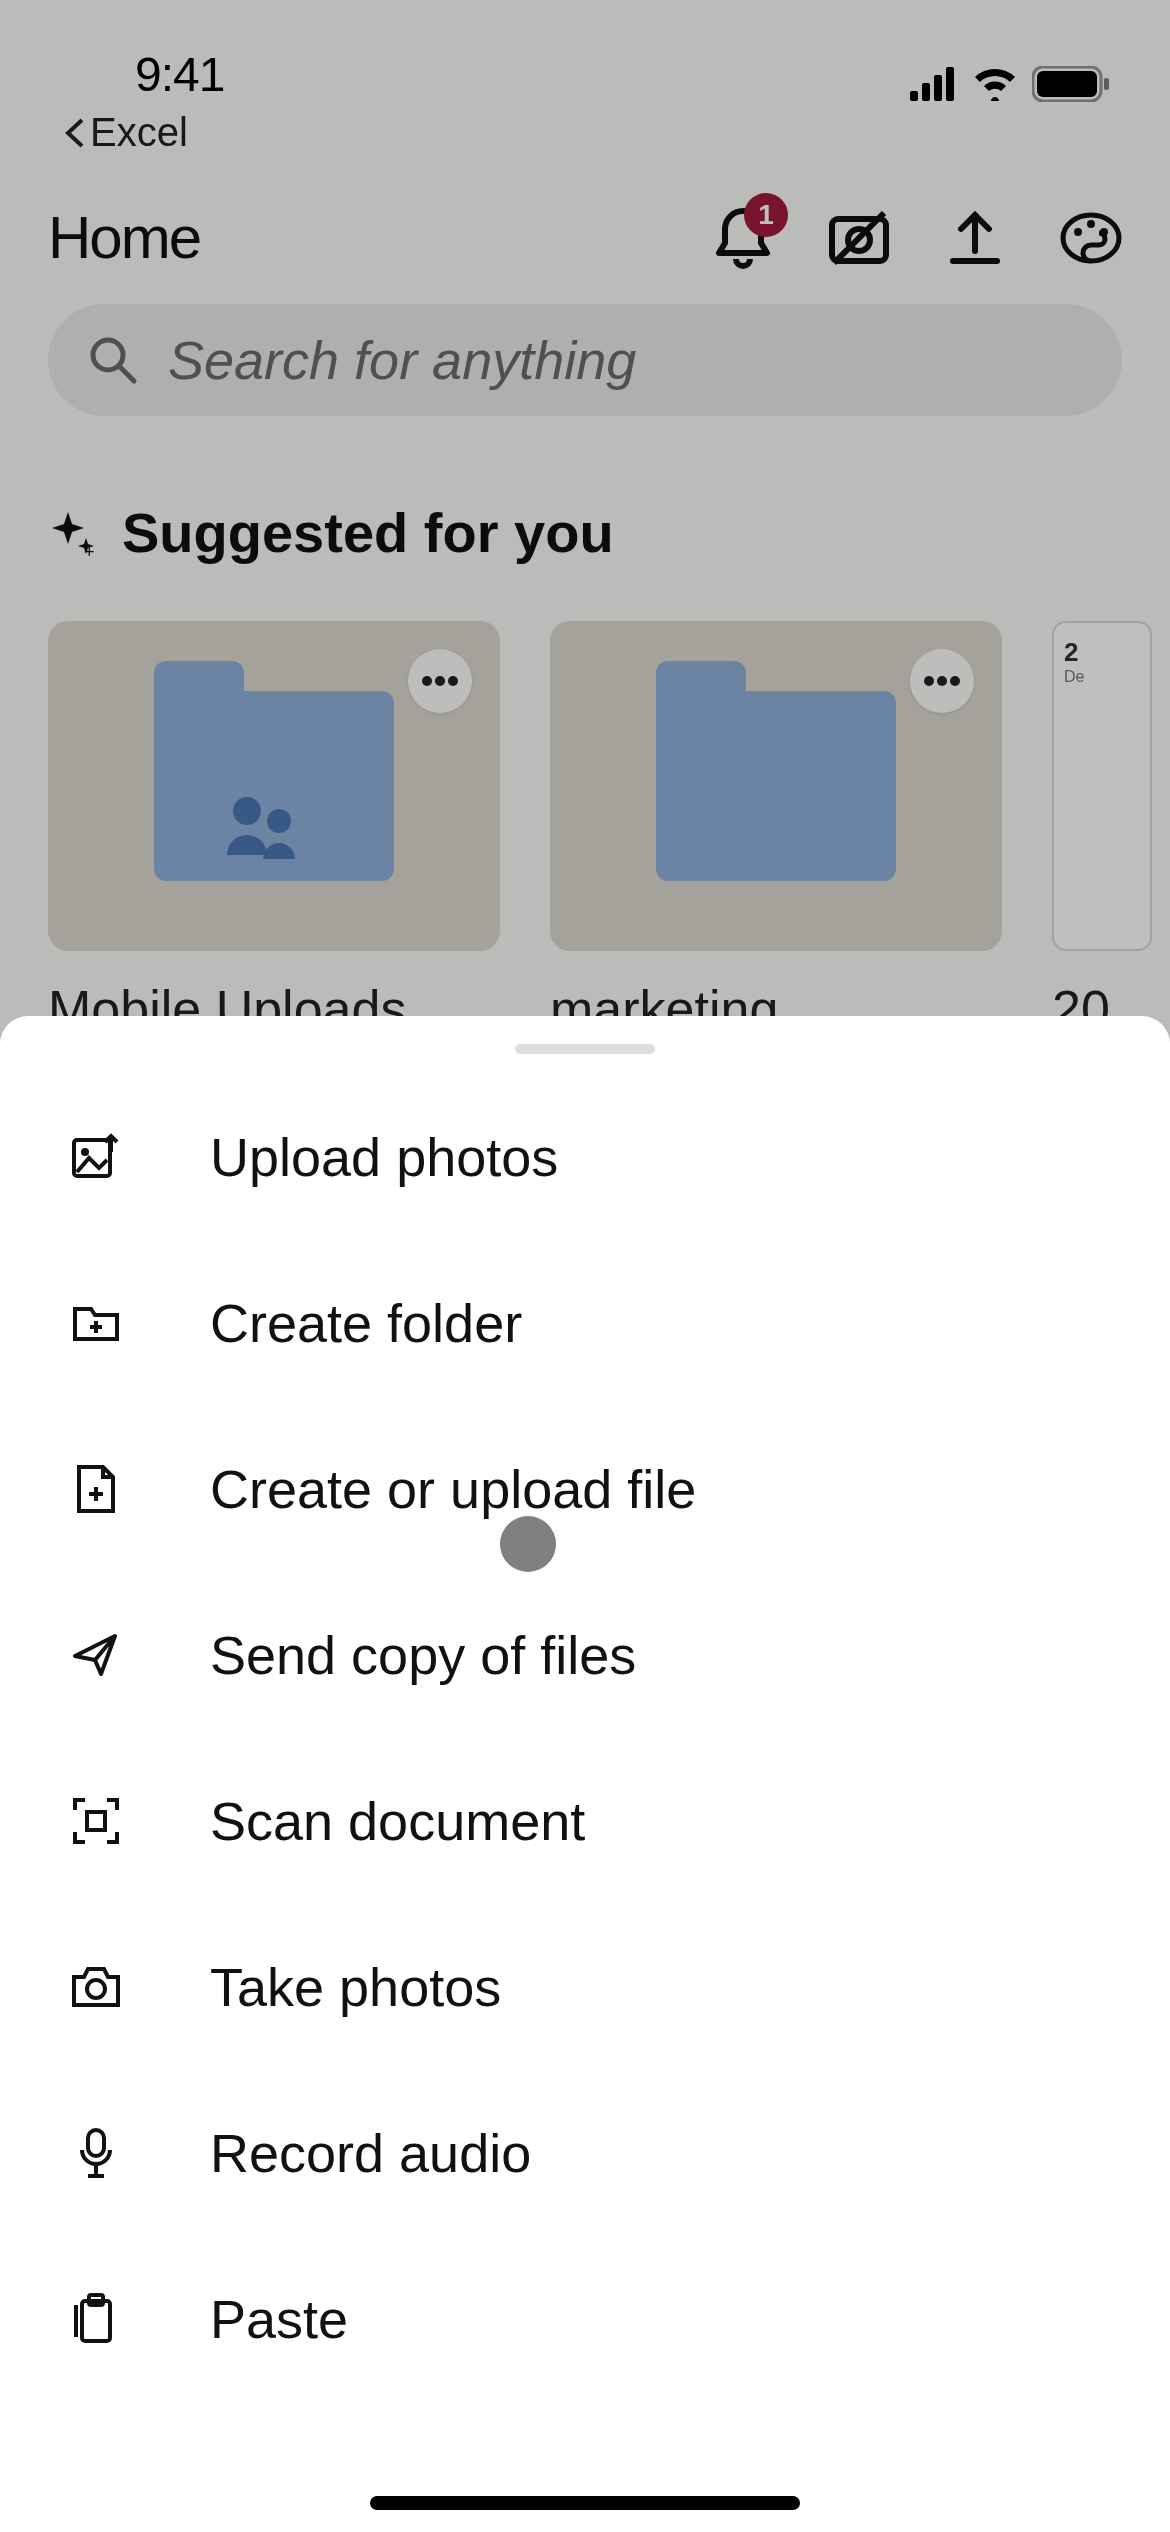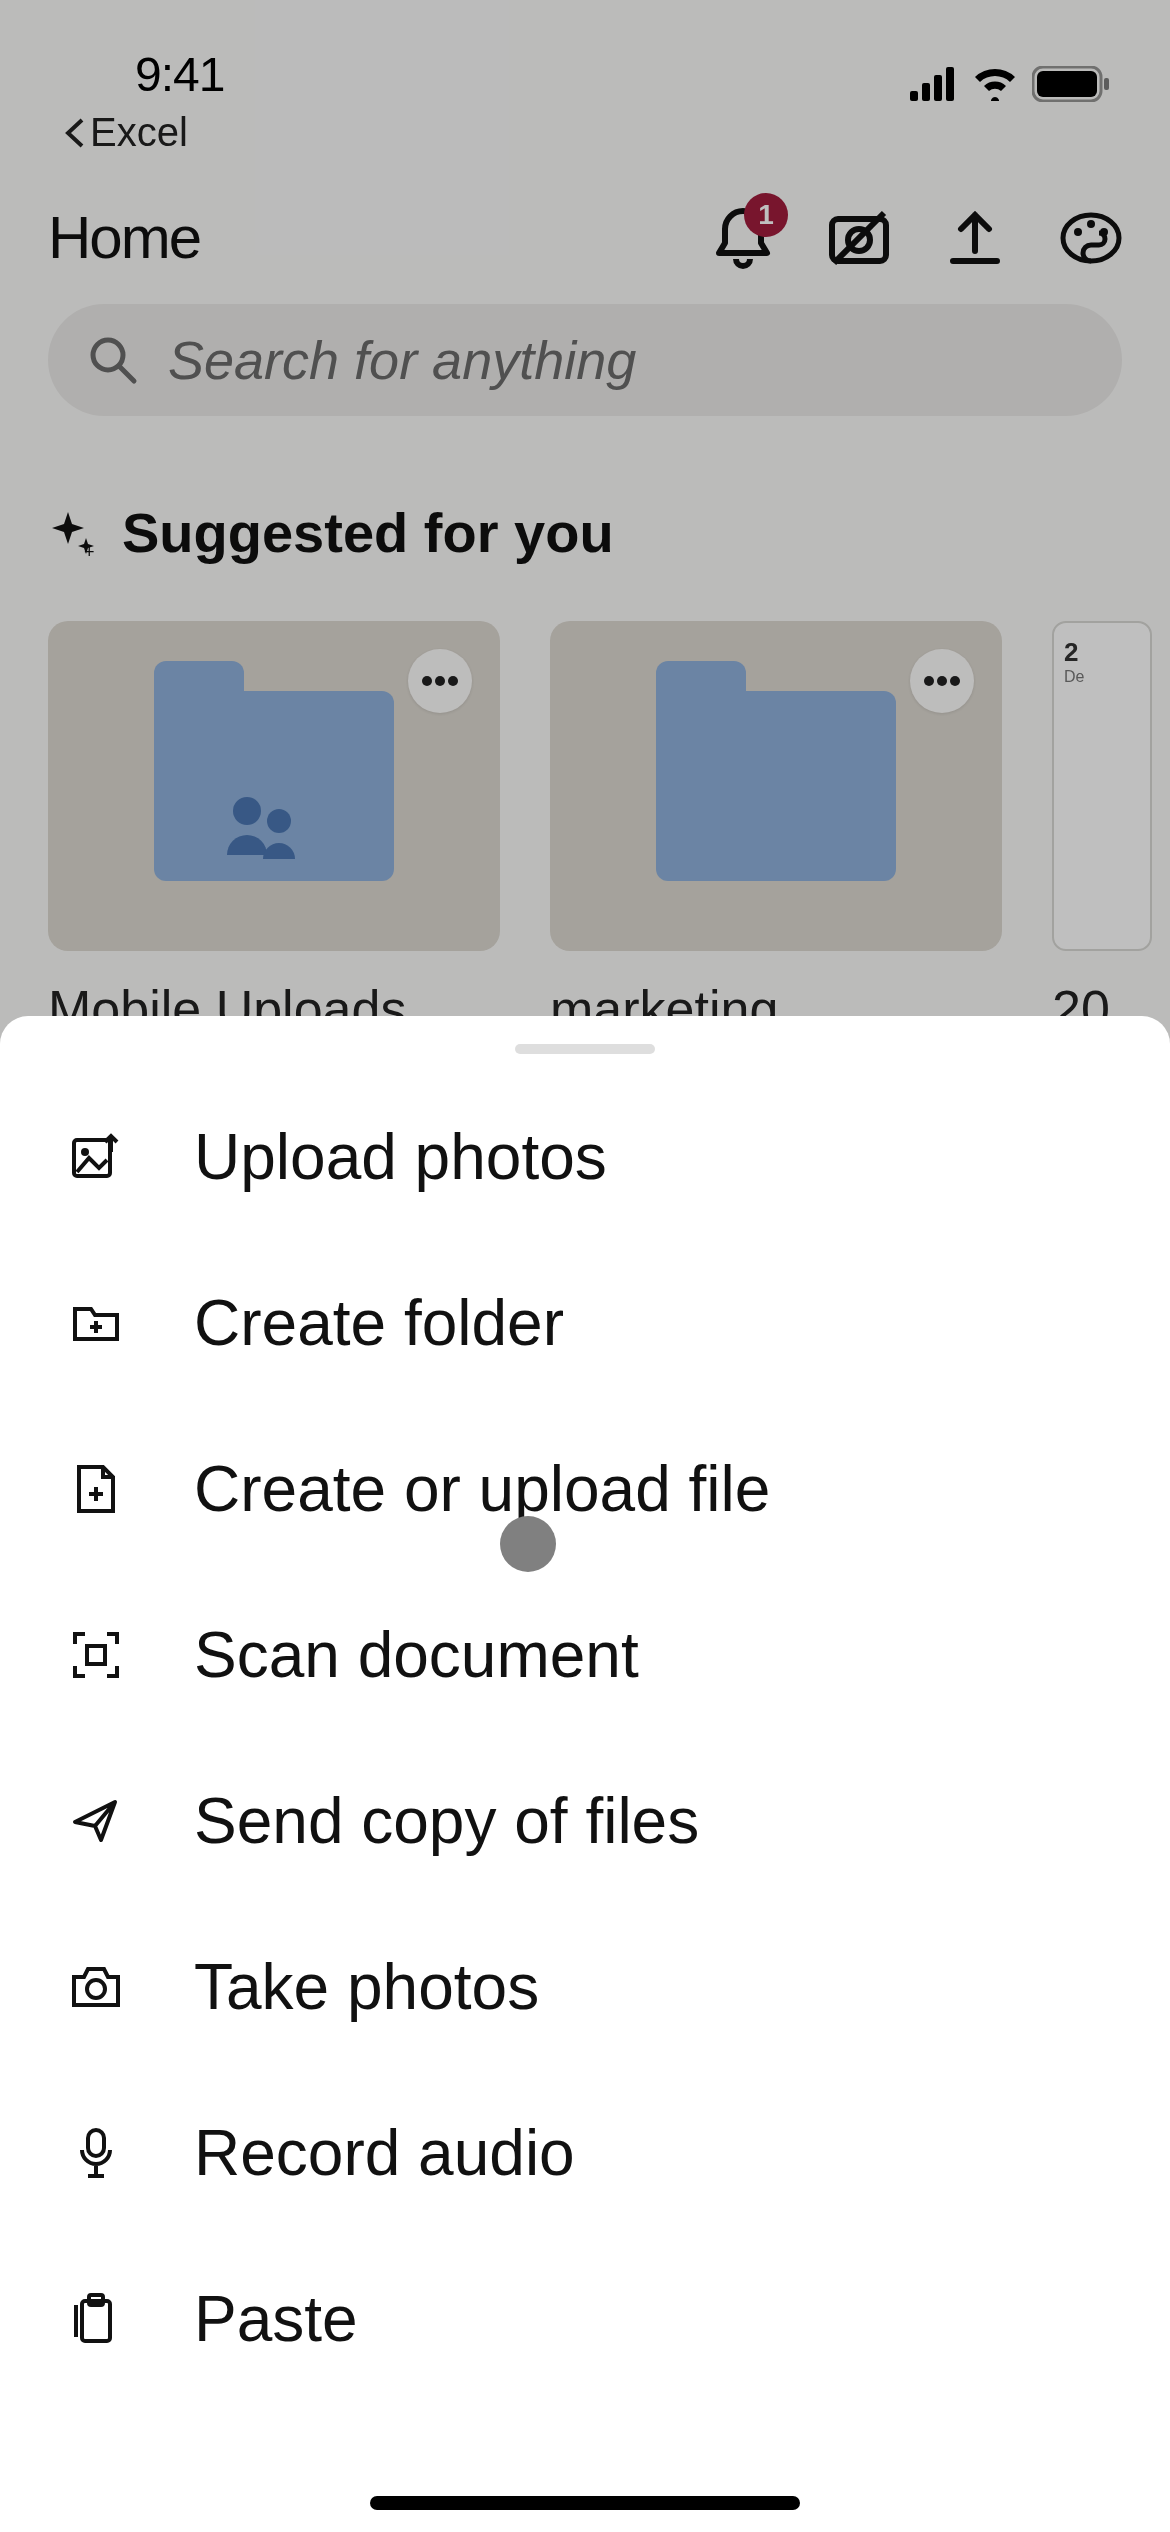--- a/index.html
+++ b/index.html
@@ -211,23 +211,24 @@
       align-items:center;
       gap:72px;
       height:166px;
     }
     .action-icon {
       width:52px;
       display:flex;
       justify-content:center;
     }
     .action-label {
-      font-size:64px;
+      font-size:54px;
       color:#111;
       font-weight:400;
+      margin-left:16px;
     }
     .pointer-dot {
       position:absolute;
       width:56px; height:56px;
       background:#808080;
       border-radius:50%;
       z-index:20;
     }
     .home-indicator {
       position:absolute;
@@ -406,33 +407,33 @@
             <path d="M4 4 H28 L38 14 V48 H4 Z M28 4 V14 H38" fill="none" stroke="#111" stroke-width="4"></path>
             <line x1="21" y1="24" x2="21" y2="38" stroke="#111" stroke-width="4"></line>
             <line x1="14" y1="31" x2="28" y2="31" stroke="#111" stroke-width="4"></line>
           </svg>
         </div>
       <div class="action-label">Create or upload file</div>
     </div>
     <div class="action-item">
       <div class="action-icon">
           <svg width="50" height="50" viewBox="0 0 50 50">
+            <path d="M4 26 L44 6 L30 44 L24 30 Z M24 30 L44 6" fill="none" stroke="#111" stroke-width="4" stroke-linejoin="round"></path>
+          </svg>
+        </div>
+      <div class="action-label">Send copy of files</div>
+    </div>
+    <div class="action-item">
+      <div class="action-icon">
+          <svg width="50" height="50" viewBox="0 0 50 50">
             <path d="M4 14 V4 H14 M36 4 H46 V14 M46 36 V46 H36 M14 46 H4 V36" fill="none" stroke="#111" stroke-width="4"></path>
             <rect x="16" y="16" width="18" height="18" fill="none" stroke="#111" stroke-width="4"></rect>
           </svg>
         </div>
       <div class="action-label">Scan document</div>
-    </div>
-    <div class="action-item">
-      <div class="action-icon">
-          <svg width="50" height="50" viewBox="0 0 50 50">
-            <path d="M4 26 L44 6 L30 44 L24 30 Z M24 30 L44 6" fill="none" stroke="#111" stroke-width="4" stroke-linejoin="round"></path>
-          </svg>
-        </div>
-      <div class="action-label">Send copy of files</div>
     </div>
     <div class="action-item">
       <div class="action-icon">
           <svg width="52" height="44" viewBox="0 0 52 44">
             <path d="M4 12 H14 L18 4 H34 L38 12 H48 V40 H4 Z" fill="none" stroke="#111" stroke-width="4"></path>
             <circle cx="26" cy="24" r="9" fill="none" stroke="#111" stroke-width="4"></circle>
           </svg>
         </div>
       <div class="action-label">Take photos</div>
     </div>

